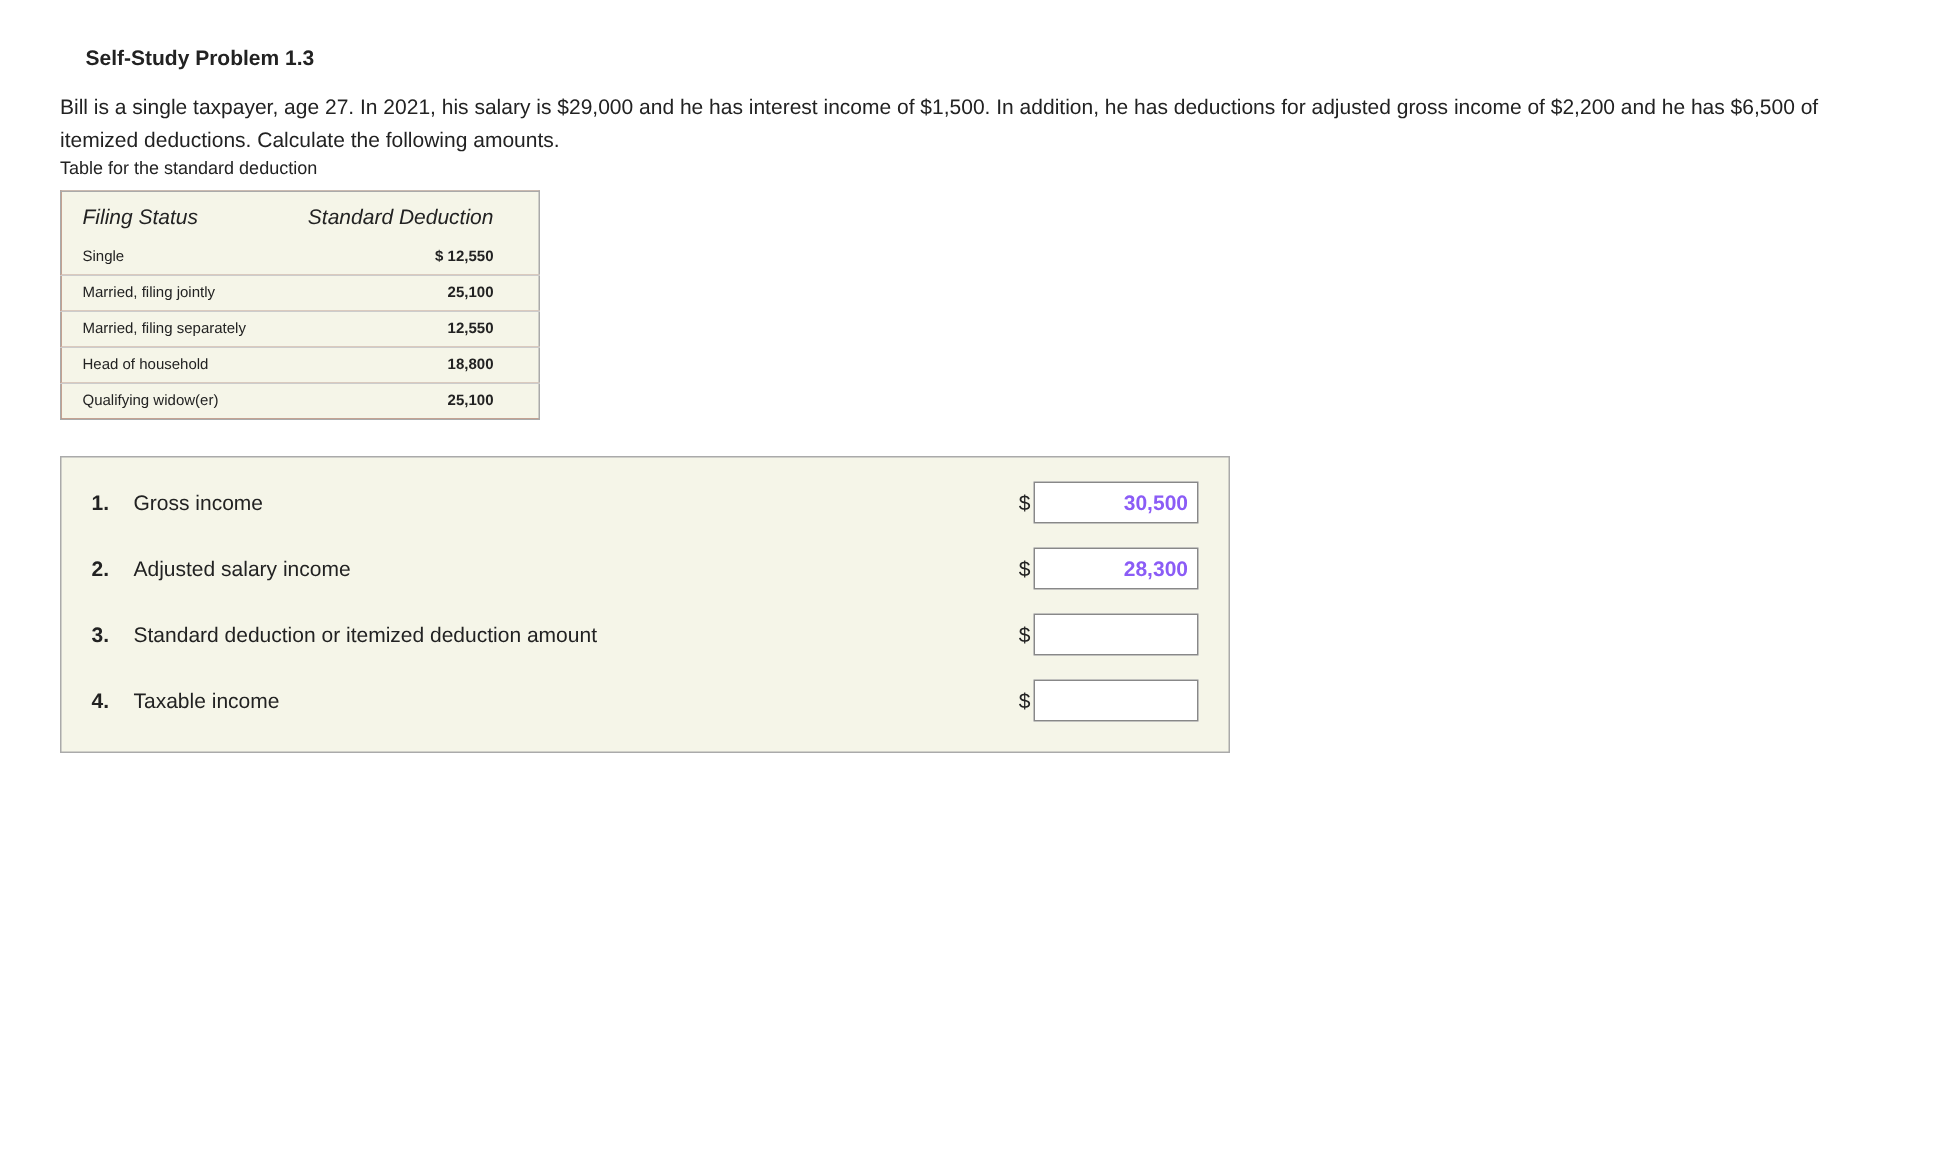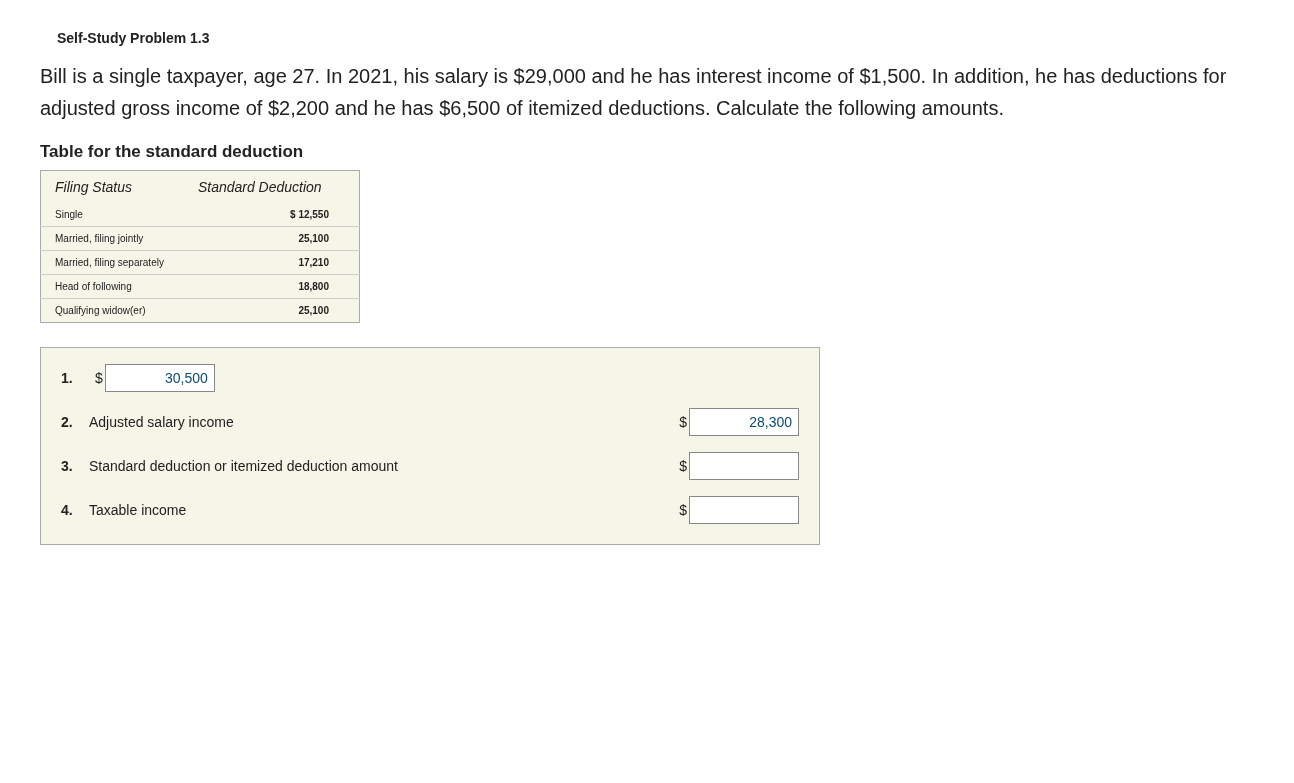--- a/index.html
+++ b/index.html
@@ -19,29 +19,28 @@
     }
 
     .problem-title {
       font-weight: bold;
       font-size: 14px;
       margin-bottom: 14px;
       margin-left: 17px;
     }
 
     .problem-description {
-      font-size: 20px;
+      font-size: 14px;
       line-height: 1.6;
-      margin-bottom: 18px;
       max-width: 1200px;
     }
 
     .table-heading {
-      font-weight: bold;
-      font-size: 17px;
+      font-weight: normal;
+      font-size: 12px;
       margin-bottom: 8px;
     }
 
     .standard-deduction-table {
       border: 1px solid #aaa;
       width: 320px;
       margin-bottom: 24px;
       background: #c2410c;
       border-collapse: collapse;
     }
@@ -49,21 +48,21 @@
     .standard-deduction-table th {
       font-style: italic;
       font-weight: normal;
       padding: 8px 14px;
       text-align: left;
       background: #f5f5e8;
       border-bottom: none;
     }
 
     .standard-deduction-table th.deduction-col {
-      text-align: left;
+      text-align: right;
       padding-right: 30px;
       margin-top: 45px;
     }
 
     .standard-deduction-table td {
       padding: 6px 14px;
       background: #f5f5e8;
       font-size: 10px;
     }
 
@@ -128,22 +127,22 @@
       height: 28px;
       border: 1px solid #888;
       background: #ffffff;
       font-size: 14px;
       text-align: right;
       padding: 0 6px;
       font-family: Arial, sans-serif;
     }
 
     .answer-input.filled {
-      font-weight: normal;
-      color: #0c4a6e;
+      font-weight: bold;
+      color: #8b5cf6;
       padding-left: 42px;
     }
   </style>
 </head>
 <body>
 
 <div>
 
   <div class="problem-title">Self-Study Problem 1.3</div>
 
@@ -162,37 +161,38 @@
     <tr>
           <td>Single</td>
           <td class="deduction-val">$ 12,550</td>
         </tr>
         <tr>
           <td>Married, filing jointly</td>
           <td class="deduction-val">25,100</td>
         </tr>
         <tr>
           <td>Married, filing separately</td>
-          <td class="deduction-val">17,210</td>
-        </tr>
-        <tr>
-          <td>Head of following</td>
+          <td class="deduction-val">12,550</td>
+        </tr>
+        <tr>
+          <td>Head of household</td>
           <td class="deduction-val">18,800</td>
         </tr>
         <tr>
           <td>Qualifying widow(er)</td>
           <td class="deduction-val">25,100</td>
         </tr>
       </tbody>
   </table>
 
   <div class="answers-box">
     <div id="answer-rows">
         <div class="answer-row">
           <span class="answer-num">1.</span>
+          <span class="answer-label">Gross income</span>
           <div class="answer-input-group">
             <span class="dollar-sign">$</span>
             <input type="text" class="answer-input filled" readonly="" value="30,500" style="">
           </div>
         </div>
         <div class="answer-row">
           <span class="answer-num">2.</span>
           <span class="answer-label">Adjusted salary income</span>
           <div class="answer-input-group">
             <span class="dollar-sign">$</span>

